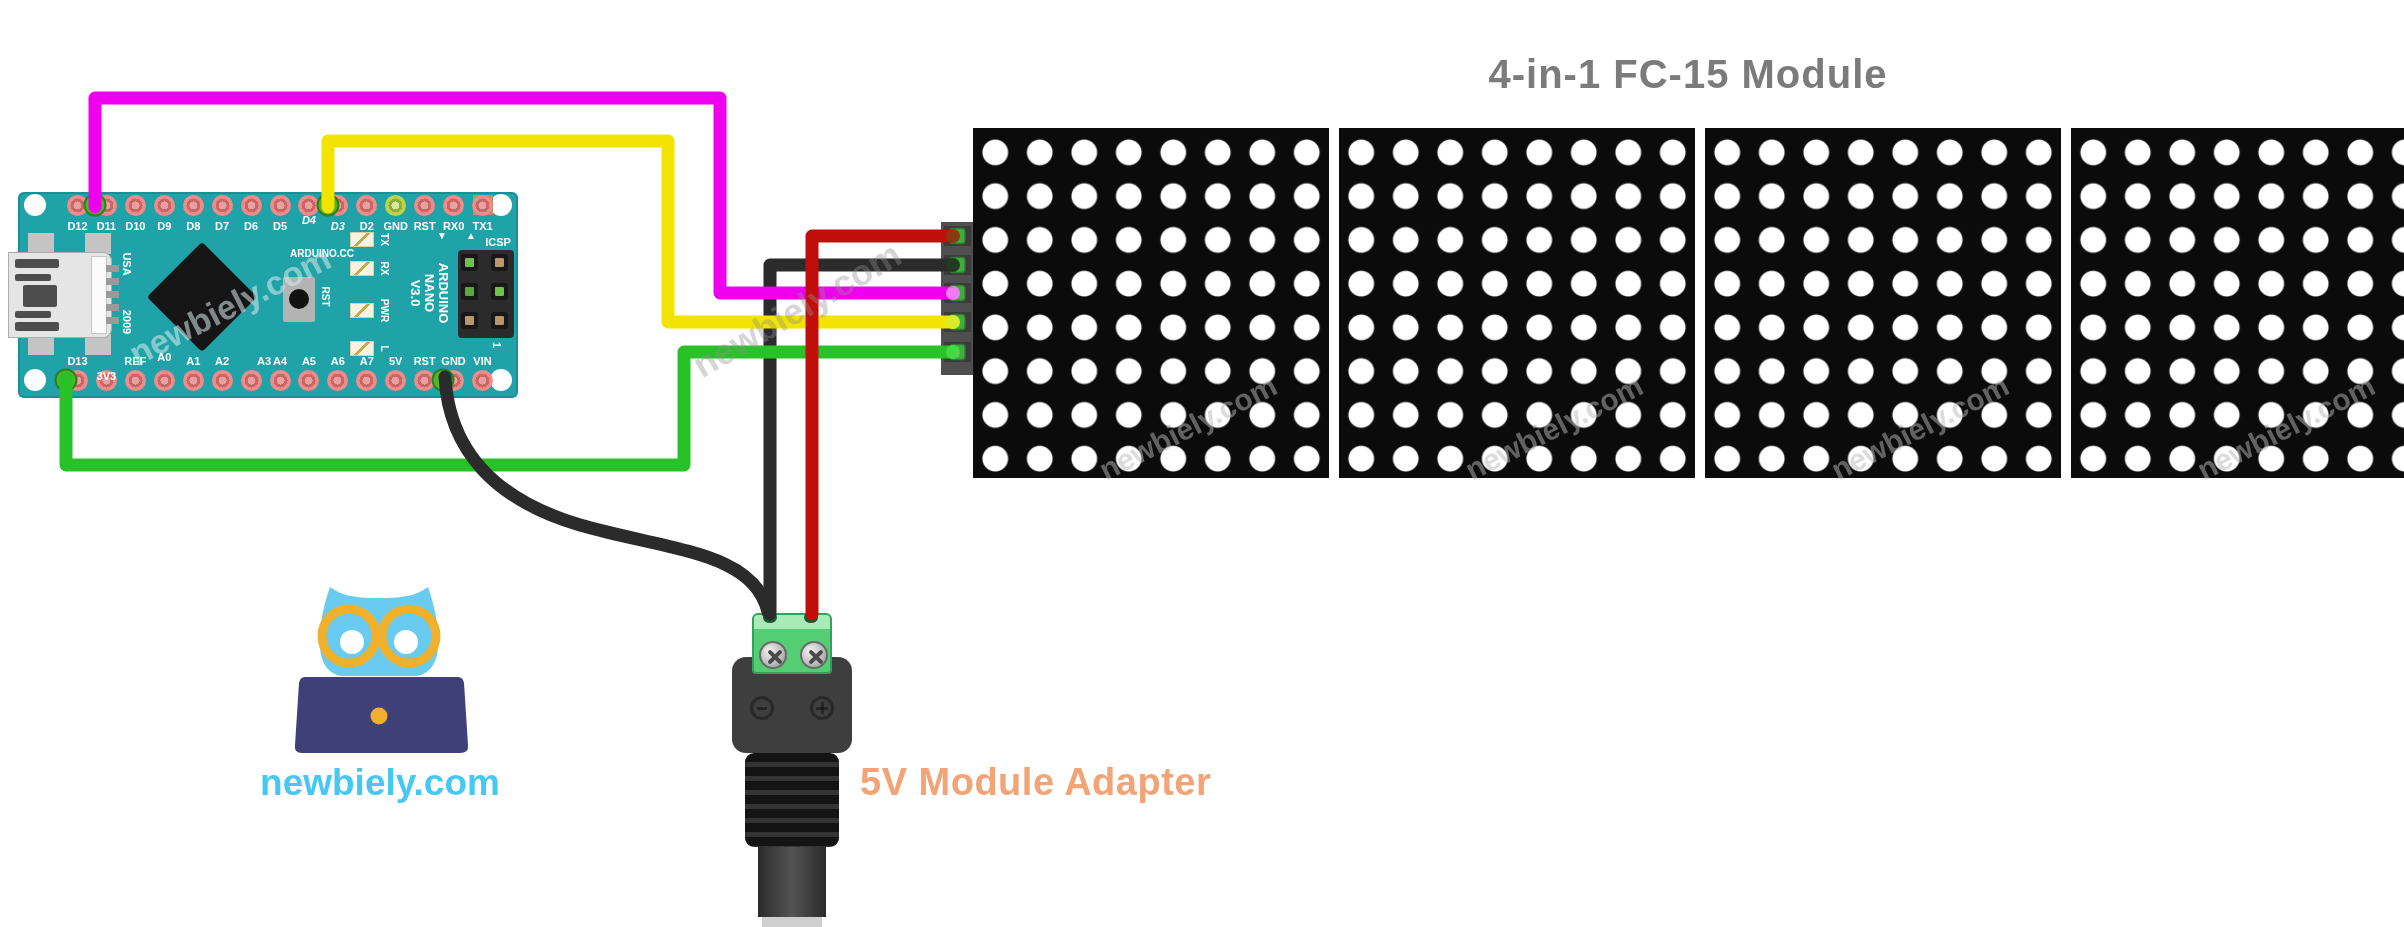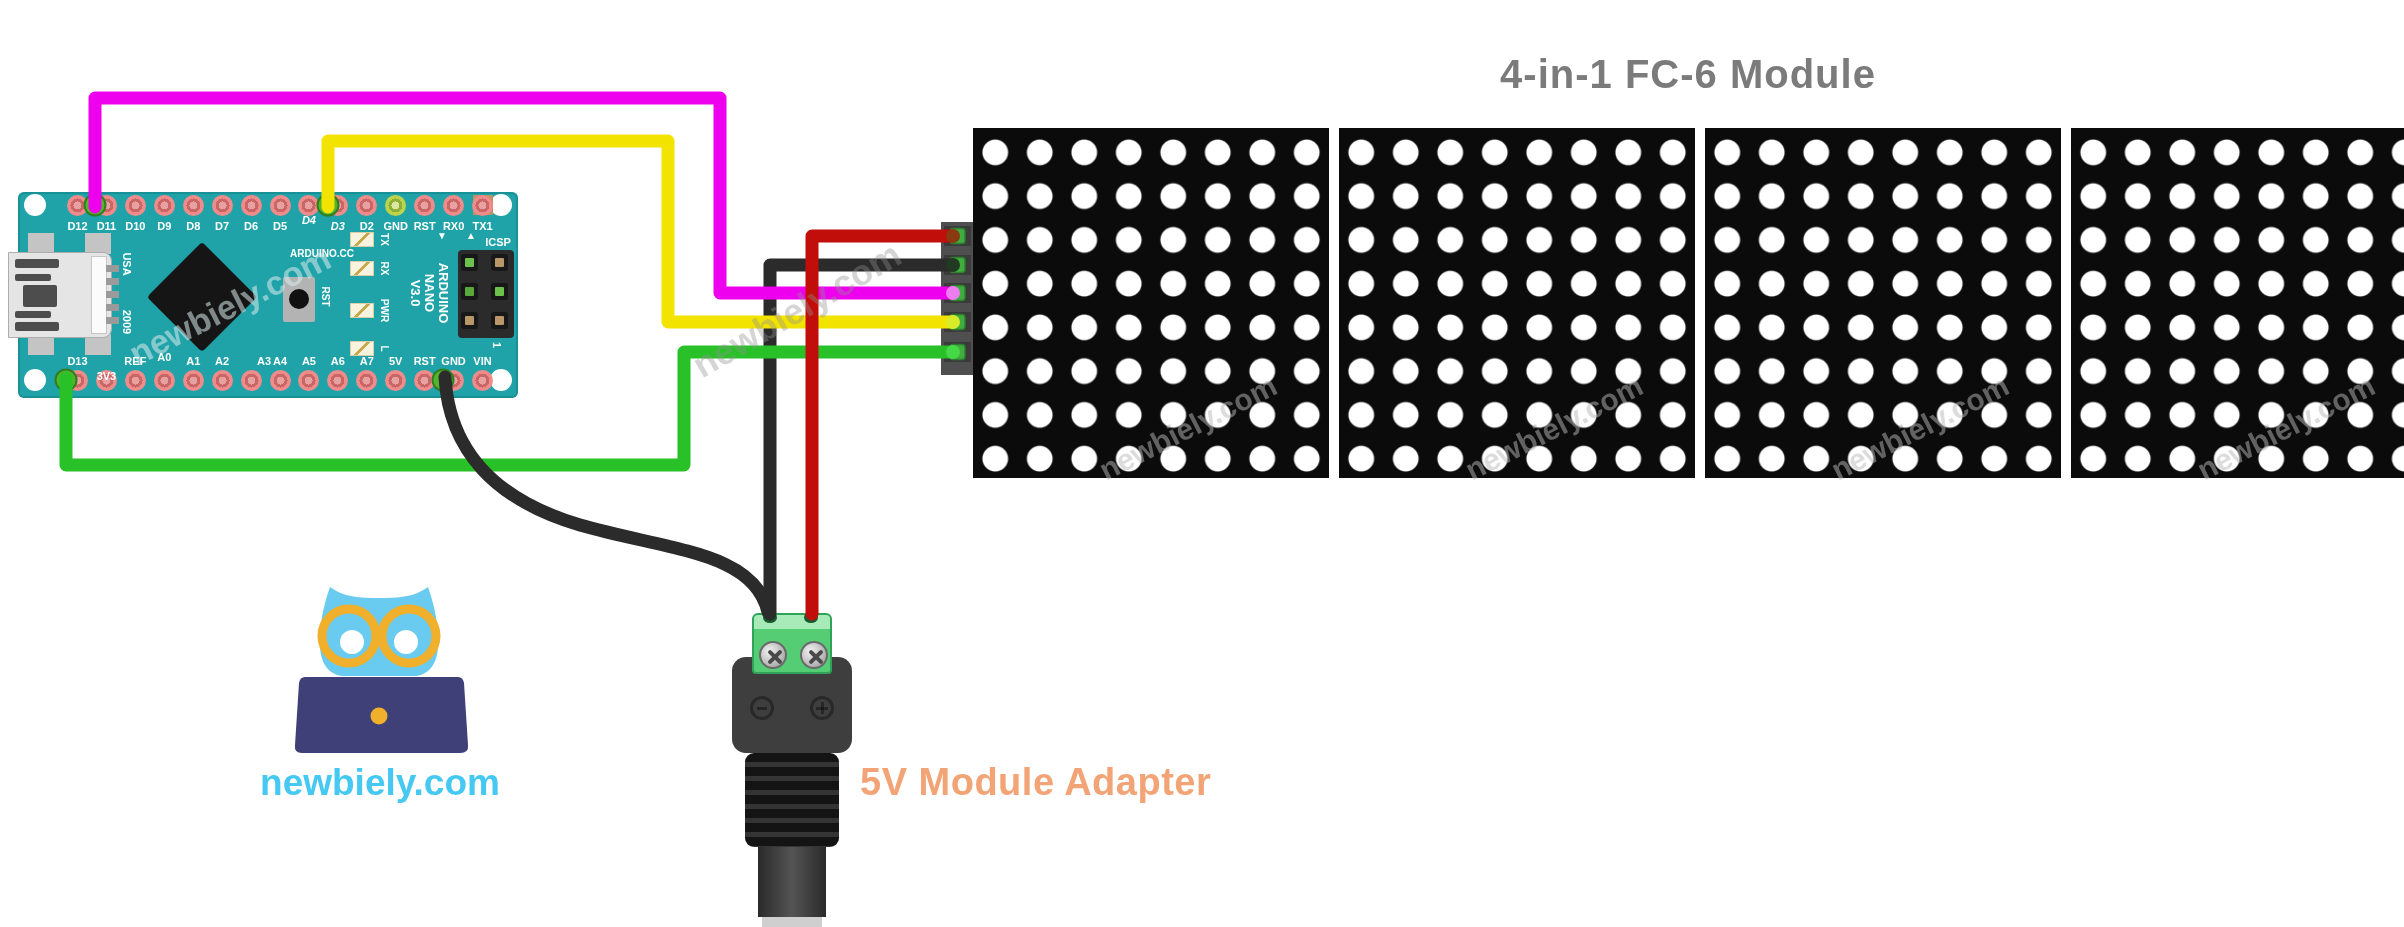--- a/index.html
+++ b/index.html
@@ -325,21 +325,21 @@
     <path d="M445,377 C449,450 495,500 580,525 C672,551 754,552 768,612" fill="none" stroke="#2B2B2B" stroke-width="13" stroke-linecap="round" stroke-linejoin="round"></path>
     <circle cx="953" cy="236" r="7" fill="#8A3A10"></circle>
     <circle cx="953" cy="265" r="7" fill="#223A22"></circle>
     <circle cx="953" cy="293" r="7" fill="#F07DF0"></circle>
     <circle cx="953" cy="322" r="7" fill="#D8EC2A"></circle>
     <circle cx="953" cy="352" r="7" fill="#46D846"></circle>
   </svg>
 
 <div class="wm wm-wires" style="left:797px;top:310px;z-index:6;">newbiely.com</div>
 
-<div id="title">4-in-1 FC-6 Module</div>
+<div id="title">4-in-1 FC-15 Module</div>
 <div id="power-label">5V Module Adapter</div>
 <div id="site-label">newbiely.com</div>
 
 <svg id="logo-svg" width="210" height="190" viewBox="0 0 210 190">
   <path d="M50,12 C43,32 39,52 40,72 C41,92 52,100 62,101 L136,101 C146,100 157,92 158,72 C159,52 155,32 148,12 C135,22 118,23 99,23 C80,23 63,22 50,12 Z" fill="#69CBEF"></path>
   <path d="M99,77 L109,86 L99,95 L89,86 Z" fill="#69CBEF"></path>
   <circle cx="72" cy="67" r="12" fill="#ffffff"></circle>
   <circle cx="126" cy="67" r="12" fill="#ffffff"></circle>
   <circle cx="69" cy="61" r="27" fill="none" stroke="#F0B02C" stroke-width="9"></circle>
   <circle cx="129" cy="61" r="27" fill="none" stroke="#F0B02C" stroke-width="9"></circle>

